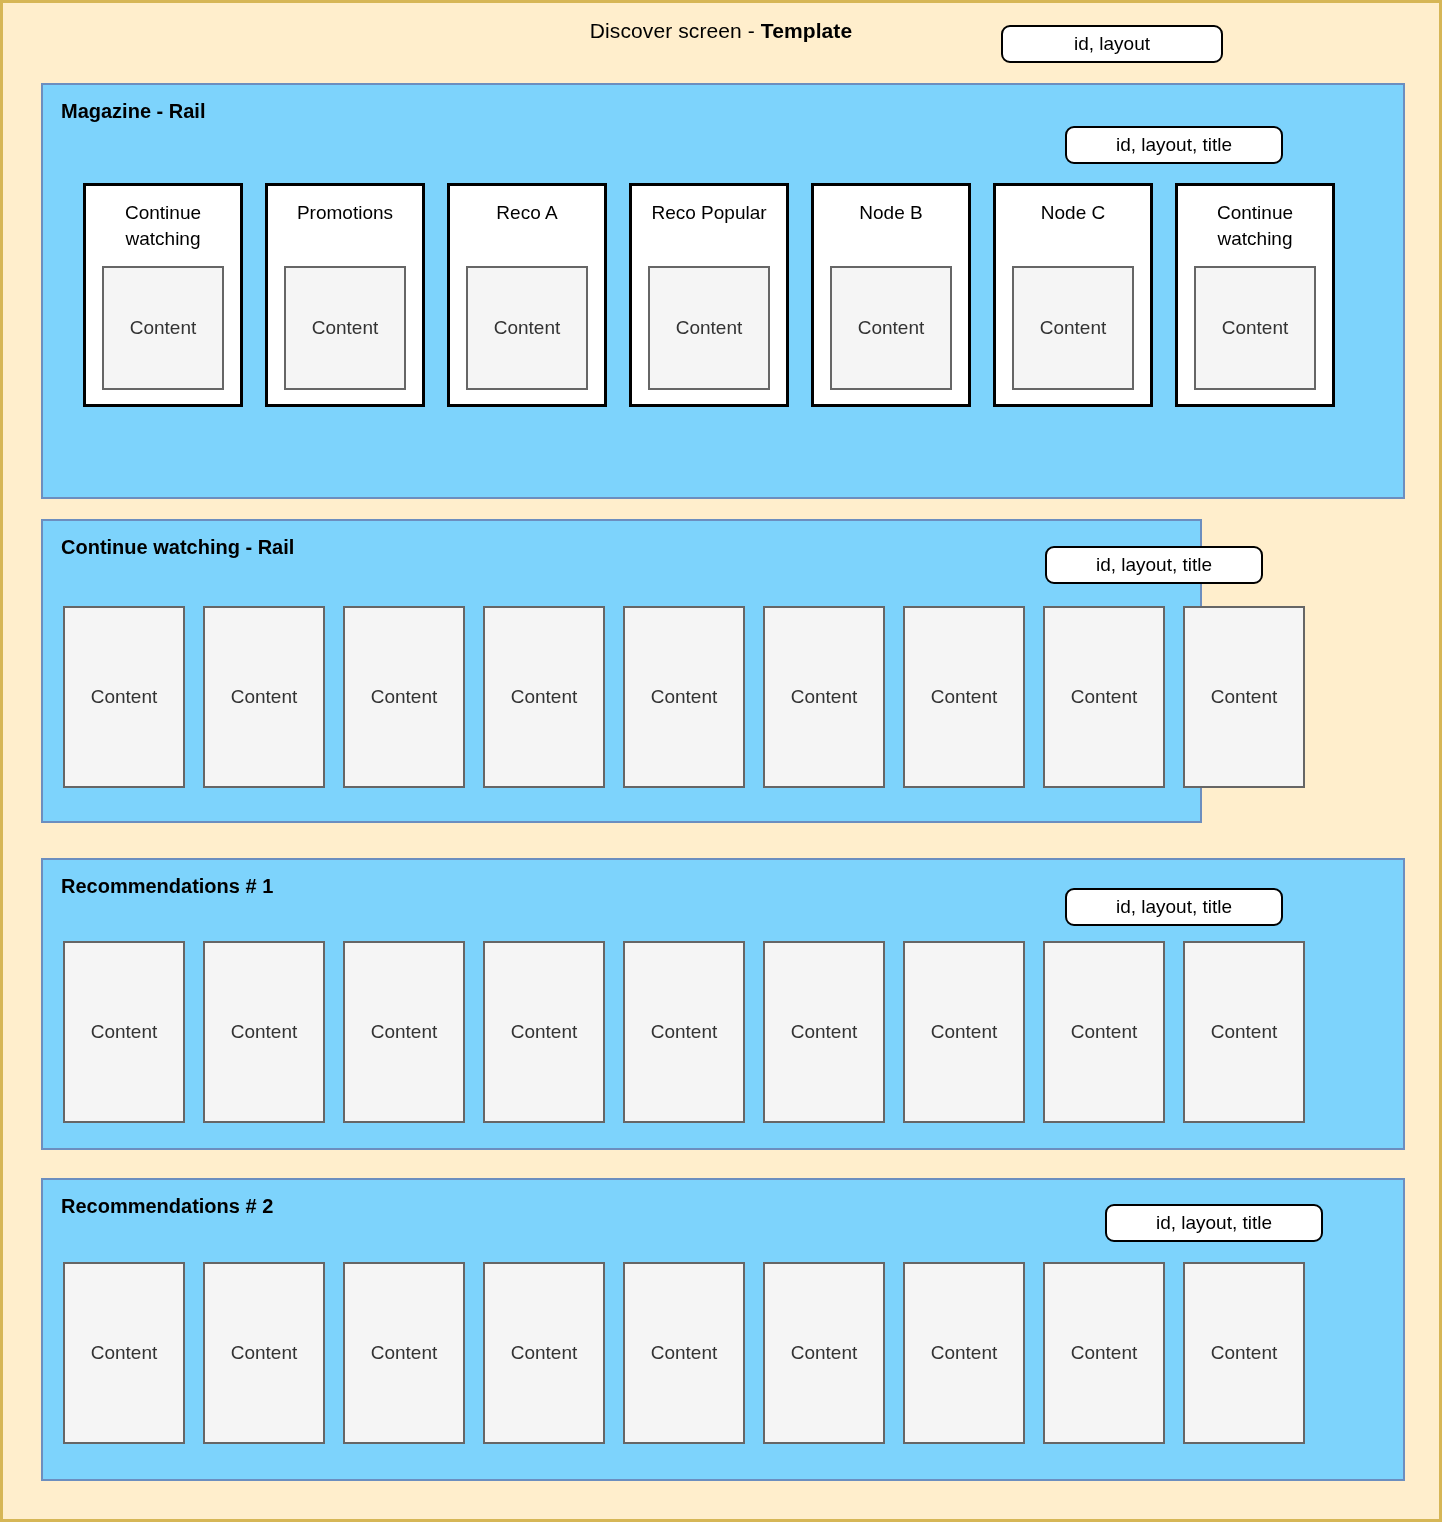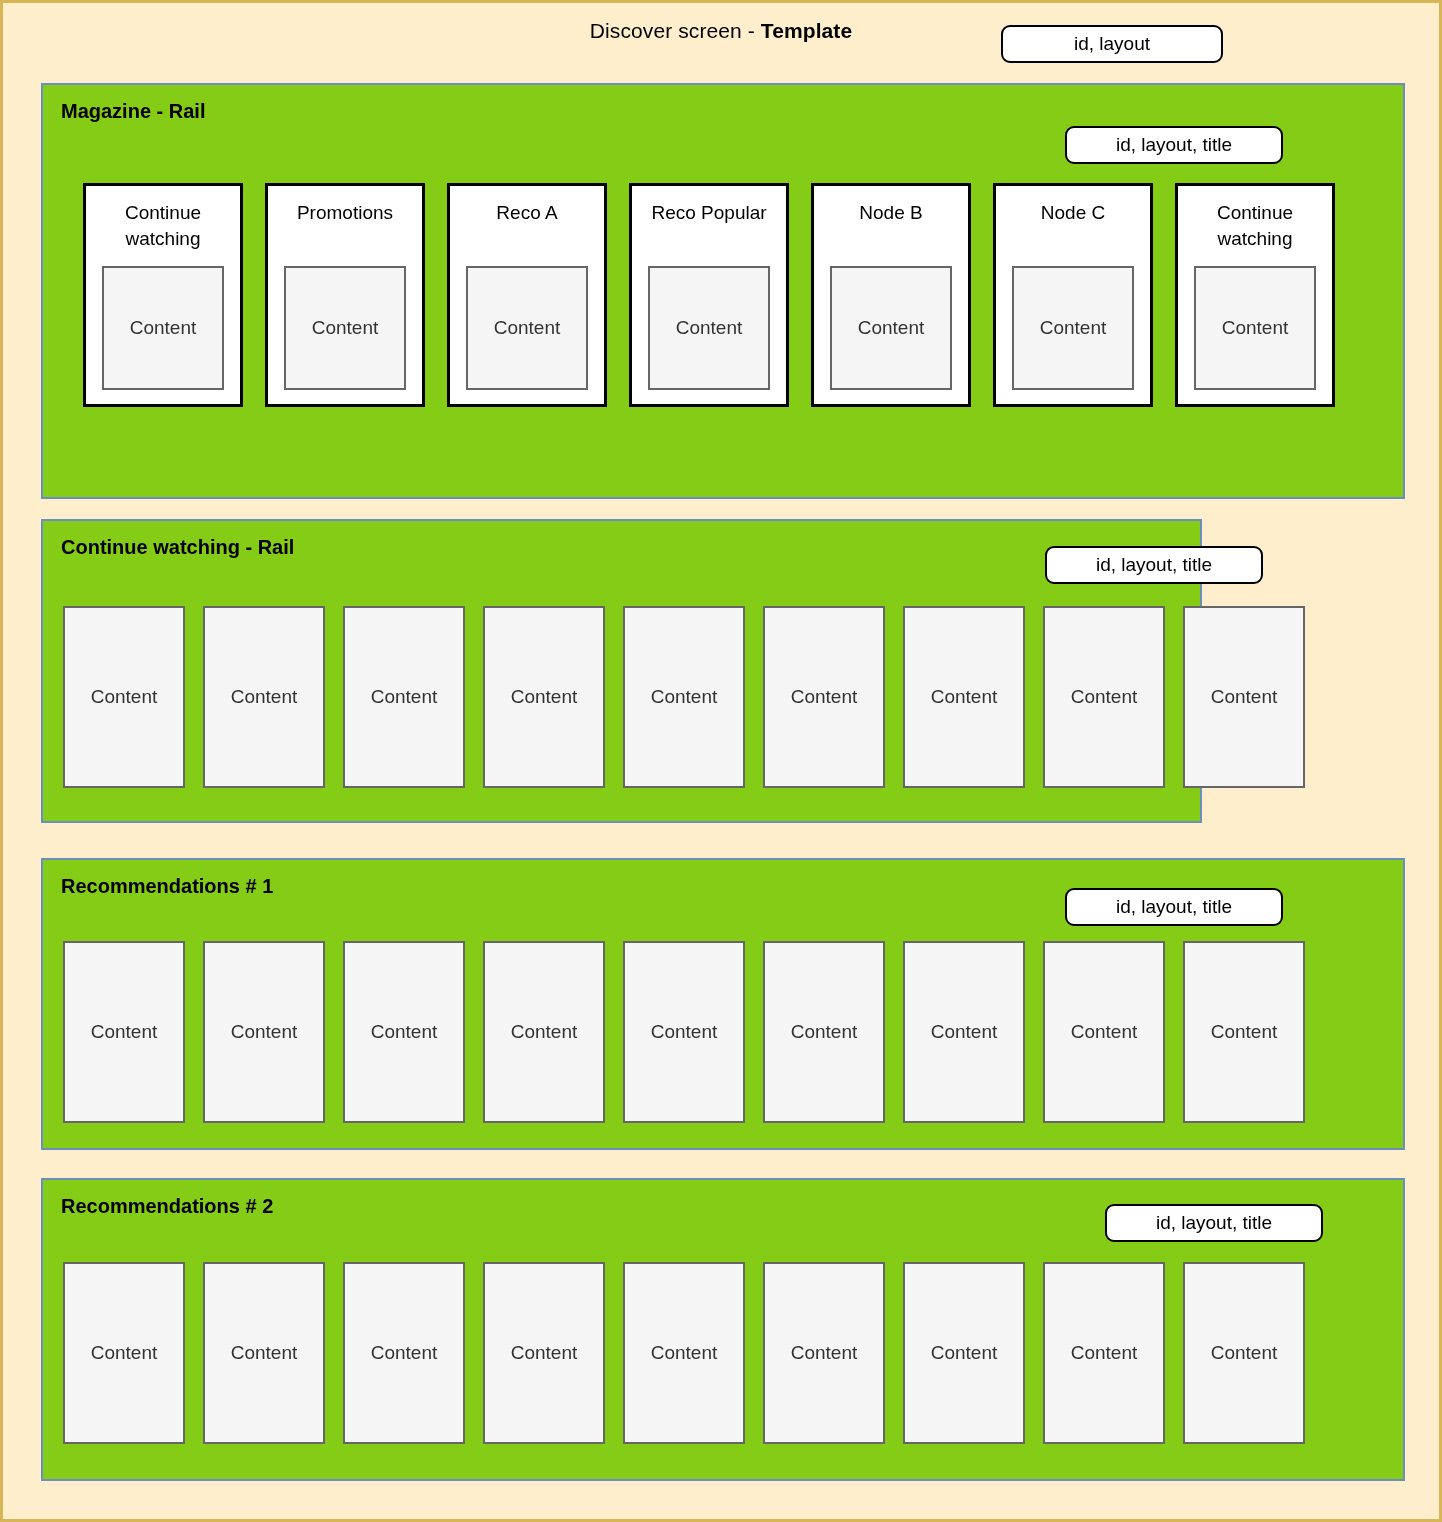--- a/index.html
+++ b/index.html
@@ -54,21 +54,21 @@
     left: 998px;
     top: 22px;
     width: 222px;
     height: 38px;
     justify-content: center;
   }
 
   
   .panel {
     position: absolute;
-    background: #84cc16;
+    background: #7dd3fc;
     border: 2px solid #6c8ebf;
   }
   .panel-title {
     position: absolute;
     left: 18px;
     top: 15px;
     font-size: 20px;
     font-weight: bold;
     color: #000;
     white-space: nowrap;

